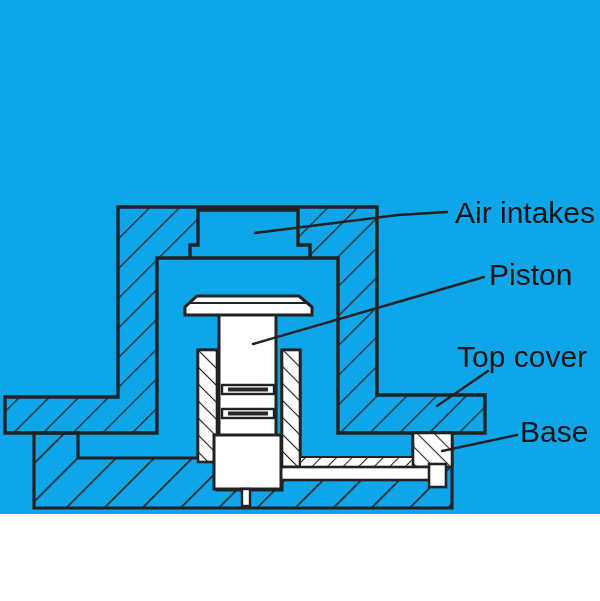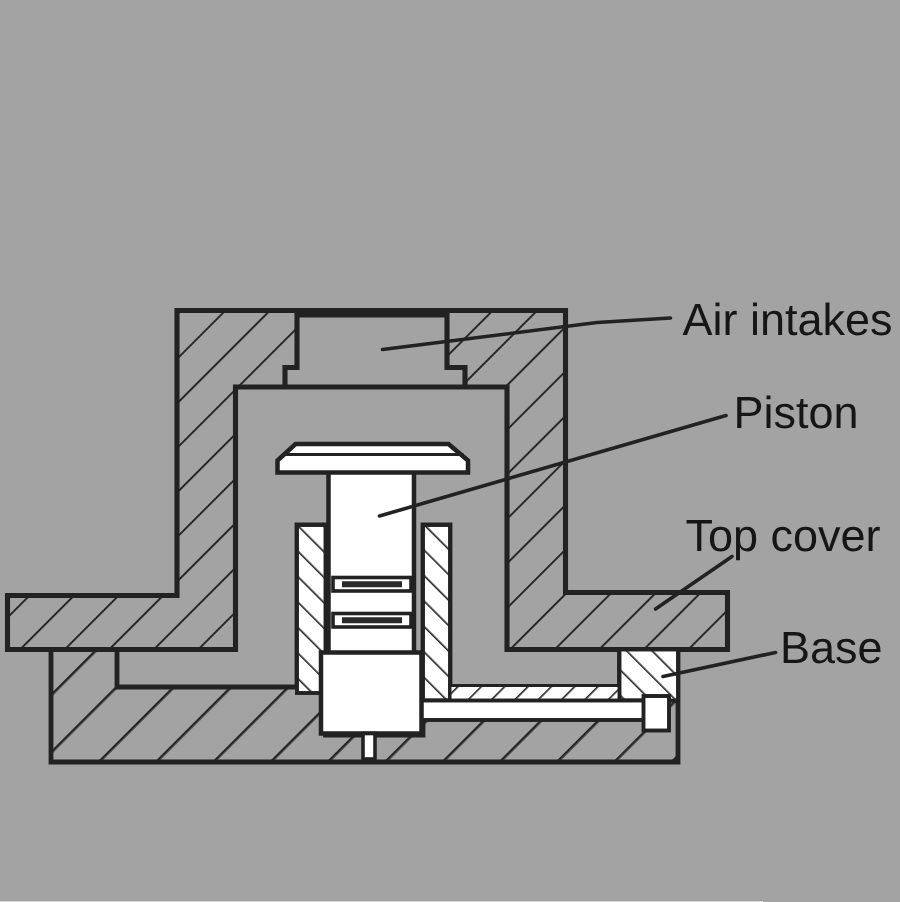--- a/index.html
+++ b/index.html
@@ -3,22 +3,22 @@
 <meta charset="utf-8">
 <style>
   html, body {
     margin: 0;
     padding: 0;
     background: #ffffff;
   }
   .page {
     position: relative;
     width: 600px;
-    height: 601px;
-    background: #a3a3a3;
+    height: 514px;
+    background: #0ea5e9;
     overflow: hidden;
     font-family: "Liberation Sans", sans-serif;
   }
   svg { display: block; }
   .callout-text {
     font-family: "Liberation Sans", sans-serif;
     font-size: 30px;
     fill: #161616;
   }
 </style>

